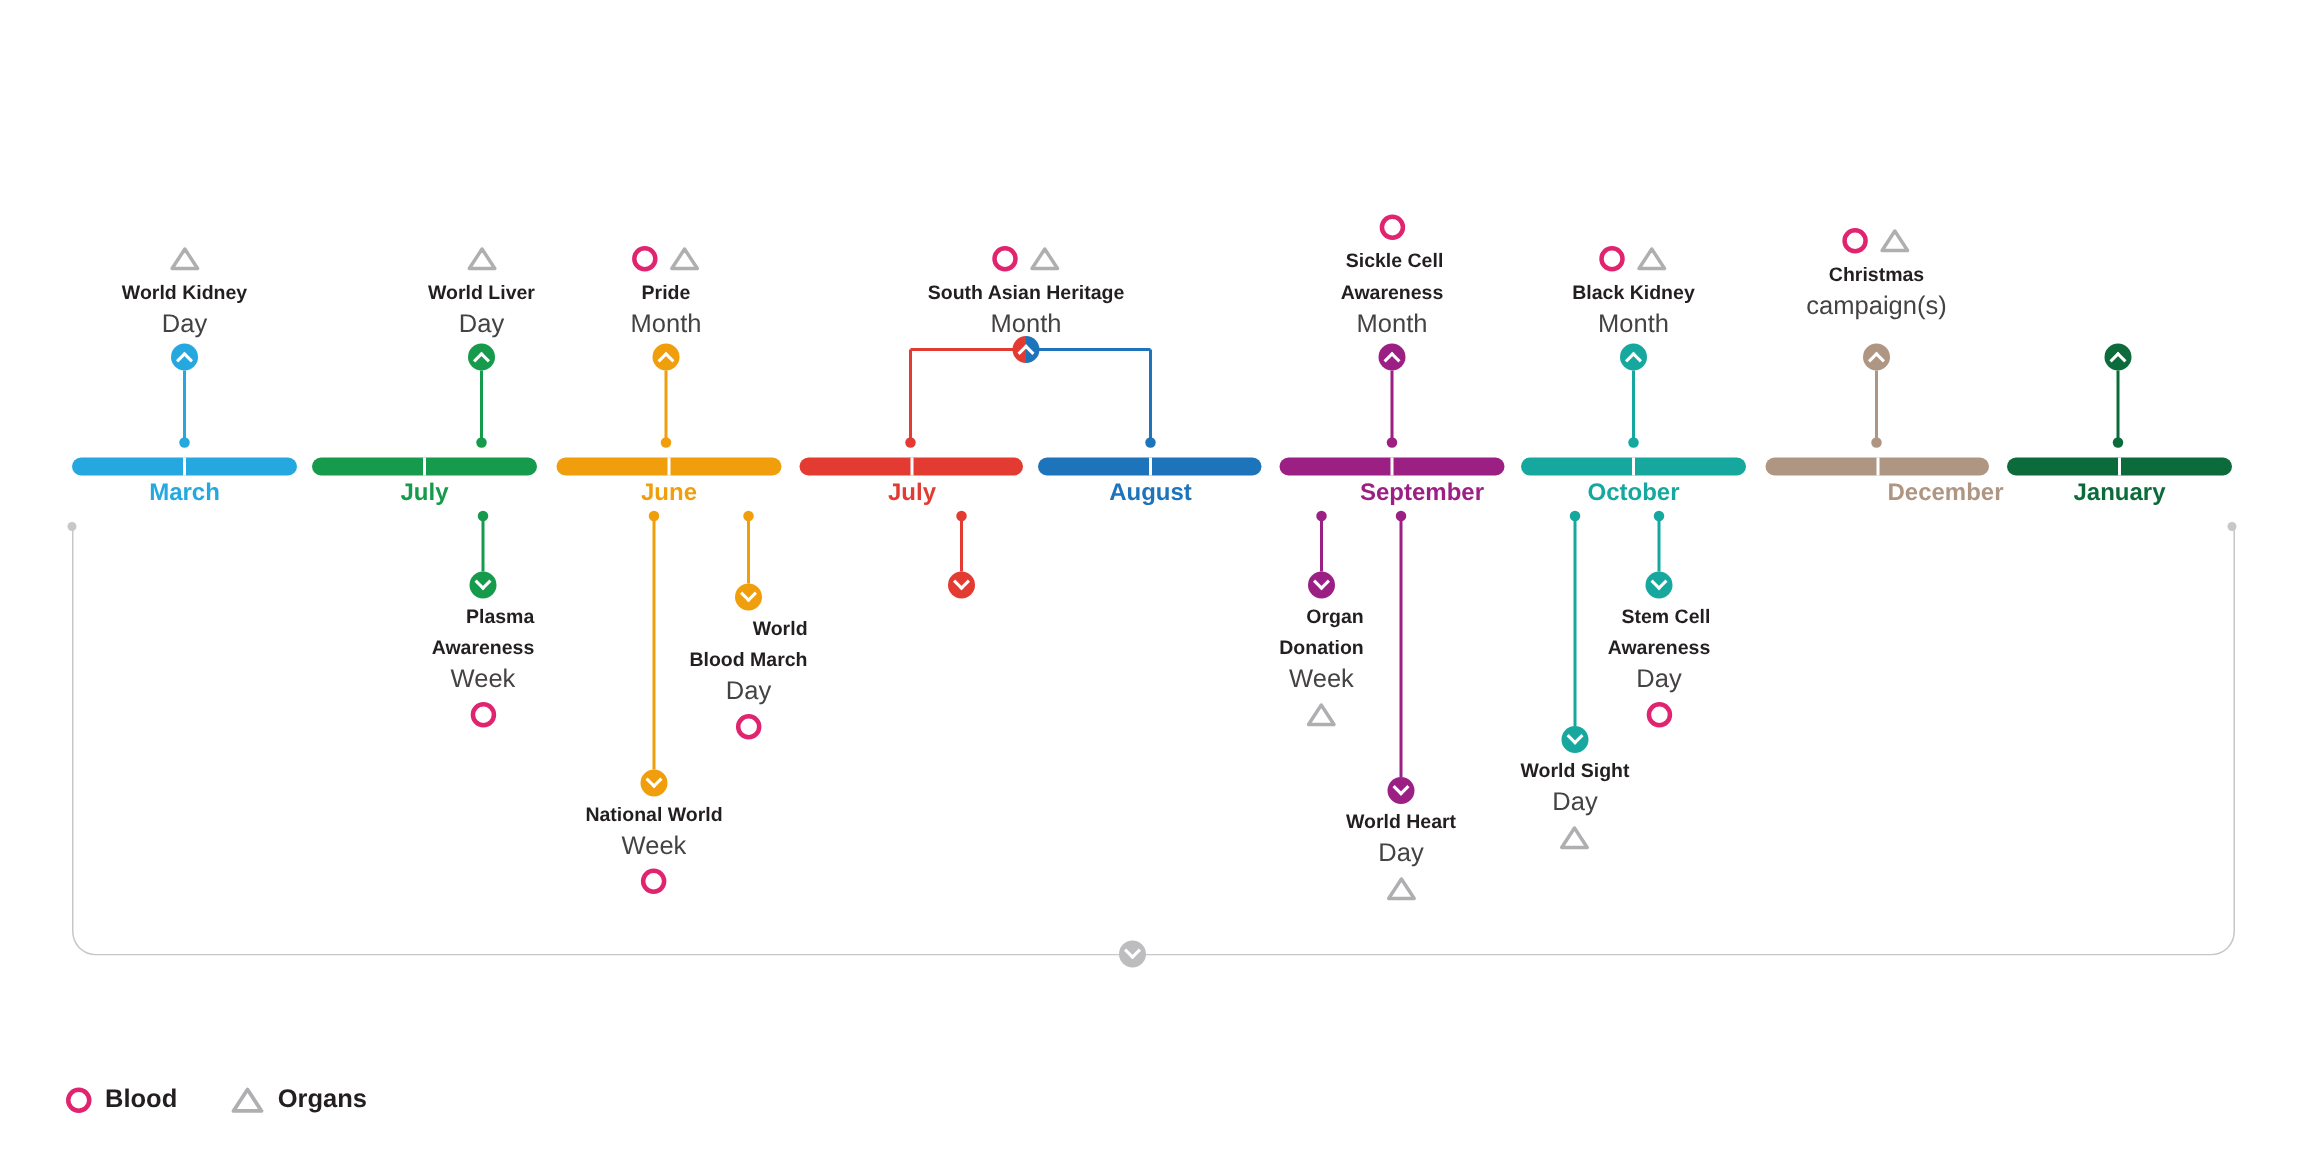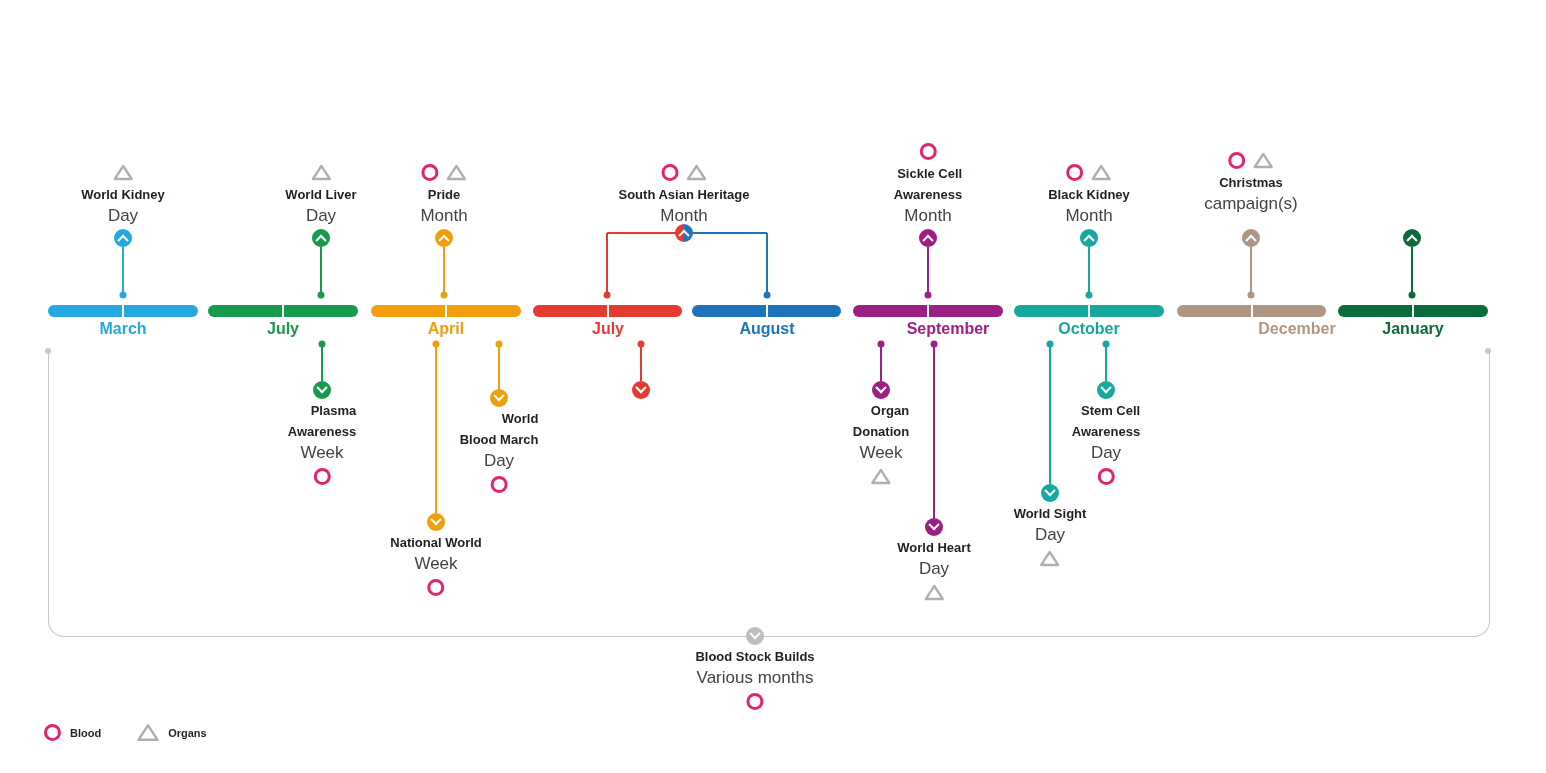--- a/index.html
+++ b/index.html
@@ -33,41 +33,41 @@
   .subtitle{font-weight:normal;font-size:17px;line-height:21px;color:var(--subtitle);text-align:center;}
 
   
   .bracket{position:absolute;left:48px;top:351px;width:1440px;height:285px;
     border-left:1.5px solid var(--bracket);border-right:1.5px solid var(--bracket);
     border-bottom:1.5px solid var(--bracket);border-radius:0 0 16px 16px;}
   .bracket-dot{position:absolute;width:6px;height:6px;border-radius:50%;background:var(--bracket);transform:translate(-50%,-50%);}
 
   
   .legend{position:absolute;left:44px;top:723px;display:flex;align-items:center;gap:9px;}
-  .legend .label{font-weight:bold;font-size:11px;color:var(--title);}
+  .legend .label{font-weight:bold;font-size:17px;color:var(--title);}
   .legend .gap{width:18px;}
 </style>
 </head>
 <body>
 
 <div class="stage">
 
   <div class="bar" style="left:48px;width:150px;background:var(--march)"></div>
   <div class="bar" style="left:208px;width:150px;background:var(--april)"></div>
   <div class="bar" style="left:371px;width:150px;background:var(--june)"></div>
   <div class="bar" style="left:533px;width:149px;background:var(--july)"></div>
   <div class="bar" style="left:692px;width:149px;background:var(--august)"></div>
   <div class="bar" style="left:853px;width:150px;background:var(--september)"></div>
   <div class="bar" style="left:1014px;width:150px;background:var(--october)"></div>
   <div class="bar" style="left:1177px;width:149px;background:var(--december)"></div>
   <div class="bar" style="left:1338px;width:150px;background:var(--january)"></div>
 
   <div class="month-label" style="left:123px;color:var(--march)">March</div>
   <div class="month-label" style="left:283px;color:var(--april)">July</div>
-  <div class="month-label" style="left:446px;color:var(--june)">April</div>
+  <div class="month-label" style="left:446px;color:var(--june)">June</div>
   <div class="month-label" style="left:608px;color:var(--july)">July</div>
   <div class="month-label" style="left:767px;color:var(--august)">August</div>
   <div class="month-label" style="left:948px;color:var(--september)">September</div>
   <div class="month-label" style="left:1089px;color:var(--october)">October</div>
   <div class="month-label" style="left:1297px;color:var(--december)">December</div>
   <div class="month-label" style="left:1413px;color:var(--january)">January</div>
 
   <div class="evt" style="left:123px;bottom:547px">
     <div class="icons">
       <svg class="tri" width="20" height="17" viewBox="0 0 20 17">
@@ -258,27 +258,20 @@
     <div class="subtitle">Day</div>
     <div class="icons-after">
       <span class="ring"></span>
     </div>
   </div>
 
   <div class="bracket"></div>
   <span class="bracket-dot" style="left:48px;top:351px"></span>
   <span class="bracket-dot" style="left:1488px;top:351px"></span>
   <span class="node down" style="left:755px;top:636px;background:var(--bracket-node)"></span>
-  <div class="evt" style="left:755px;top:646px">
-    <div class="title">Blood Stock Builds</div>
-    <div class="subtitle">Various months</div>
-    <div class="icons-after">
-      <span class="ring"></span>
-    </div>
-  </div>
 
   <div class="legend">
     <span class="ring"></span>
     <span class="label">Blood</span>
     <span class="gap"></span>
     <svg class="tri" width="22" height="19" viewBox="0 0 20 17">
         <path d="M10 2 L18.5 15 H1.5 Z" fill="none" stroke="currentColor" stroke-width="2.3" stroke-linejoin="round"></path>
       </svg>
     <span class="label">Organs</span>
   </div>

